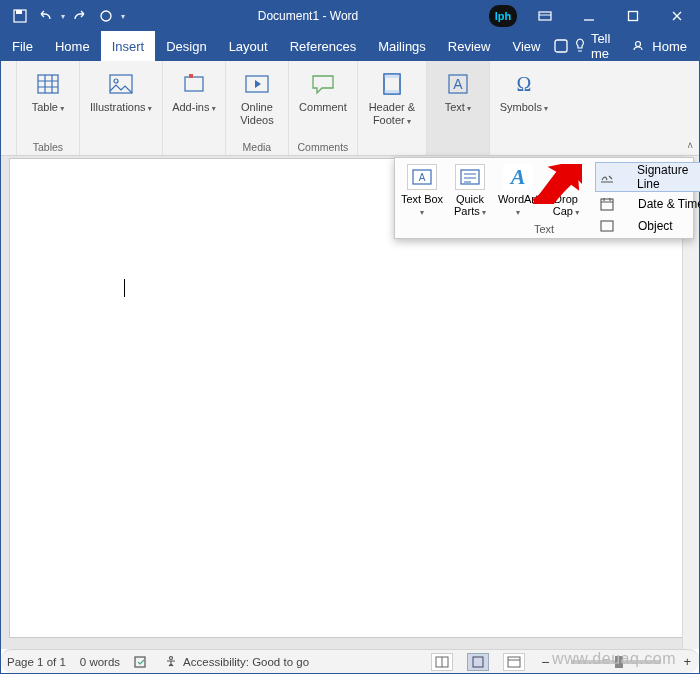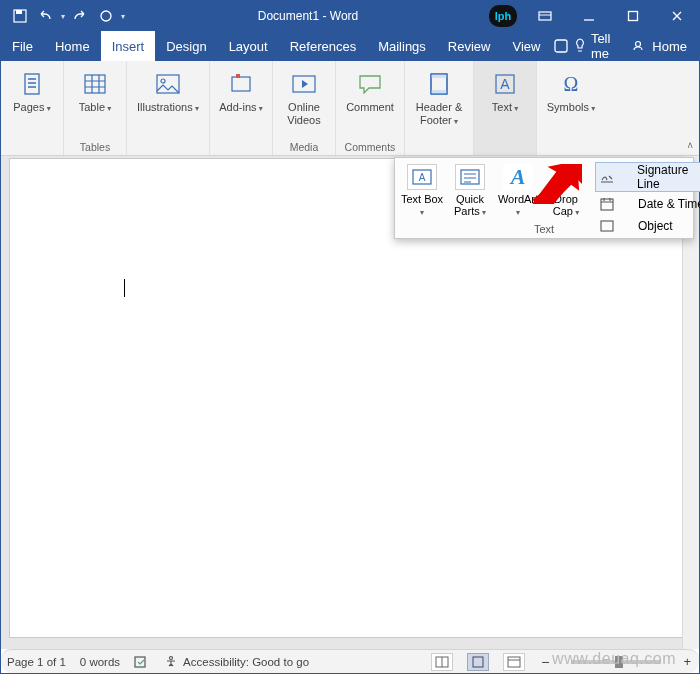--- a/index.html
+++ b/index.html
@@ -178,31 +178,20 @@
           <path d="M9 11c0-2-1.8-3-4-3s-4 1-4 3"></path>
         </svg>
       </div>
     <div class="menu-tab" style="padding-left:2px;padding-right:12px">
         <span>Home</span>
       </div>
   </div>
 
   <div class="ribbon">
     <div class="group">
-      <div class="group-items">
-        <div class="rbtn small">
-          <div class="ic">
-              <svg width="20" height="24" viewBox="0 0 20 24" fill="none" stroke="#3a6fb7" stroke-width="1.3">
-                <rect x="3" y="2" width="14" height="20"></rect>
-                <path d="M6 7h8M6 11h8M6 15h8"></path>
-              </svg>
-            </div>
-          <span class="lbl dd">Pages</span>
-        </div>
-      </div>
       <div class="group-label">&nbsp;</div>
     </div>
 
     <div class="group">
       <div class="group-items">
         <div class="rbtn small">
           <div class="ic">
               <svg width="24" height="22" viewBox="0 0 24 22" fill="none" stroke="#3a6fb7" stroke-width="1.2">
                 <rect x="2" y="2" width="20" height="18"></rect>
                 <path d="M2 8h20M2 14h20M9 2v18M16 2v18"></path>

